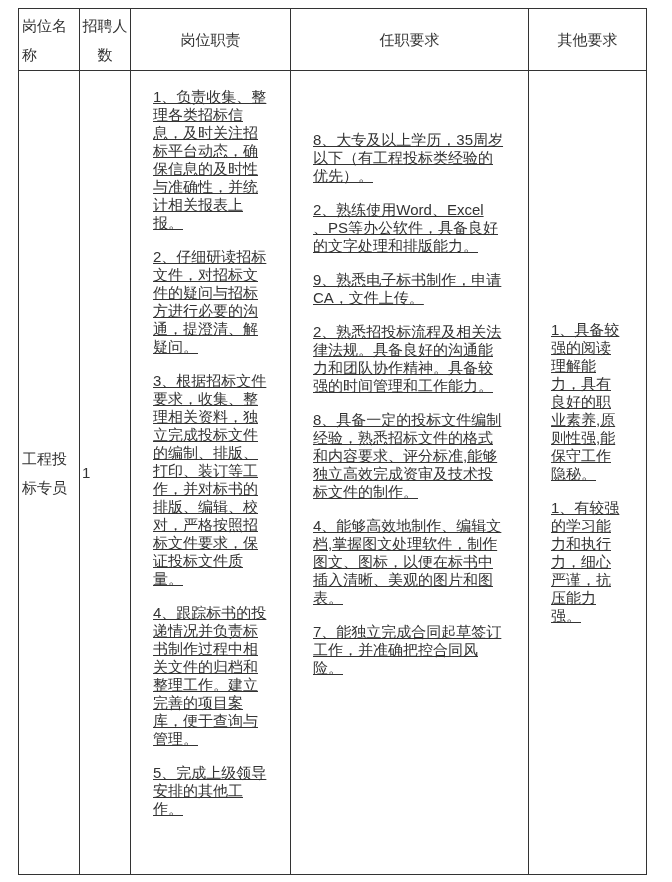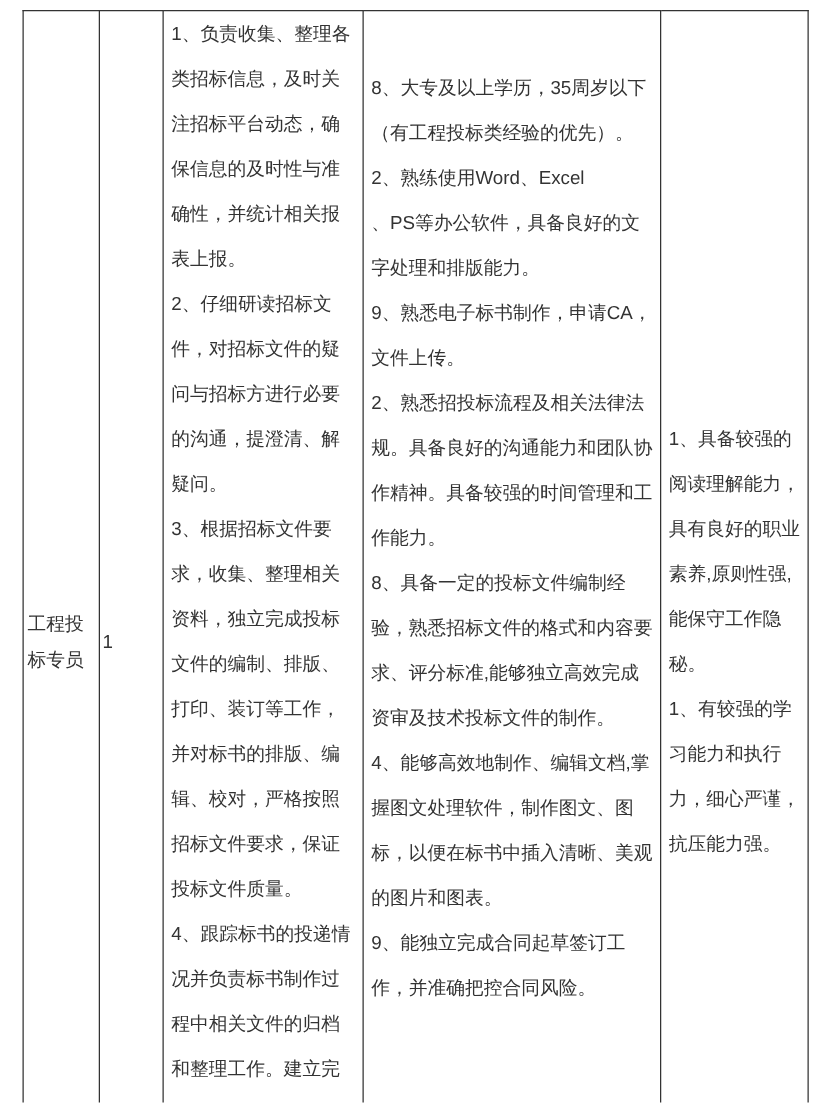--- a/index.html
+++ b/index.html
@@ -68,58 +68,66 @@
     vertical-align: top;
     text-align: left;
     padding: 44px 6px 0 6px;
   }
   td.cell-other {
     vertical-align: middle;
     text-align: left;
     padding: 0 6px;
   }
   .job-table p {
-    margin: 0;
+    margin: 16px;
     padding: 0;
-    line-height: 36px;
+    line-height: 18px;
     white-space: pre-line;
     word-break: break-all;
+    text-decoration: underline;
   }
 </style>
 </head>
 <body>
 
 <table class="job-table">
   <colgroup>
     <col style="width:61px">
     <col style="width:51px">
     <col style="width:160px">
     <col style="width:238px">
     <col style="width:118px">
   </colgroup>
   <tbody>
+    <tr class="header-row">
+      <th class="th-position">岗位名称</th>
+      <th>招聘人数</th>
+      <th>岗位职责</th>
+      <th>任职要求</th>
+      <th>其他要求</th>
+    </tr>
     <tr class="data-row">
       <td class="cell-position">工程投标专员</td>
       <td class="cell-headcount">1</td>
       <td class="cell-duties">
         <p>1、负责收集、整理各类招标信息，及时关注招标平台动态，确保信息的及时性与准确性，并统计相关报表上报。</p>
         <p>2、仔细研读招标文件，对招标文件的疑问与招标方进行必要的沟通，提澄清、解疑问。</p>
         <p>3、根据招标文件要求，收集、整理相关资料，独立完成投标文件的编制、排版、打印、装订等工作，并对标书的排版、编辑、校对，严格按照招标文件要求，保证投标文件质量。</p>
         <p>4、跟踪标书的投递情况并负责标书制作过程中相关文件的归档和整理工作。建立完善的项目案库，便于查询与管理。</p>
         <p>5、完成上级领导安排的其他工作。</p>
       </td>
       <td class="cell-requirements">
         <p>8、大专及以上学历，35周岁以下（有工程投标类经验的优先）。</p>
         <p>2、熟练使用Word、Excel
 、PS等办公软件，具备良好的文字处理和排版能力。</p>
         <p>9、熟悉电子标书制作，申请CA，文件上传。</p>
         <p>2、熟悉招投标流程及相关法律法规。具备良好的沟通能力和团队协作精神。具备较强的时间管理和工作能力。</p>
         <p>8、具备一定的投标文件编制经验，熟悉招标文件的格式和内容要求、评分标准,能够独立高效完成资审及技术投标文件的制作。</p>
         <p>4、能够高效地制作、编辑文档,掌握图文处理软件，制作图文、图标，以便在标书中插入清晰、美观的图片和图表。</p>
-        <p>9、能独立完成合同起草签订工作，并准确把控合同风险。</p>
+        <p>7、能独立完成合同起草签订工作，并准确把控合同风险。</p>
       </td>
       <td class="cell-other">
         <p>1、具备较强的阅读理解能力，具有良好的职业素养,原则性强,能保守工作隐秘。</p>
         <p>1、有较强的学习能力和执行力，细心严谨，抗压能力强。</p>
       </td>
     </tr>
   </tbody>
 </table>
 
 </body></html>

